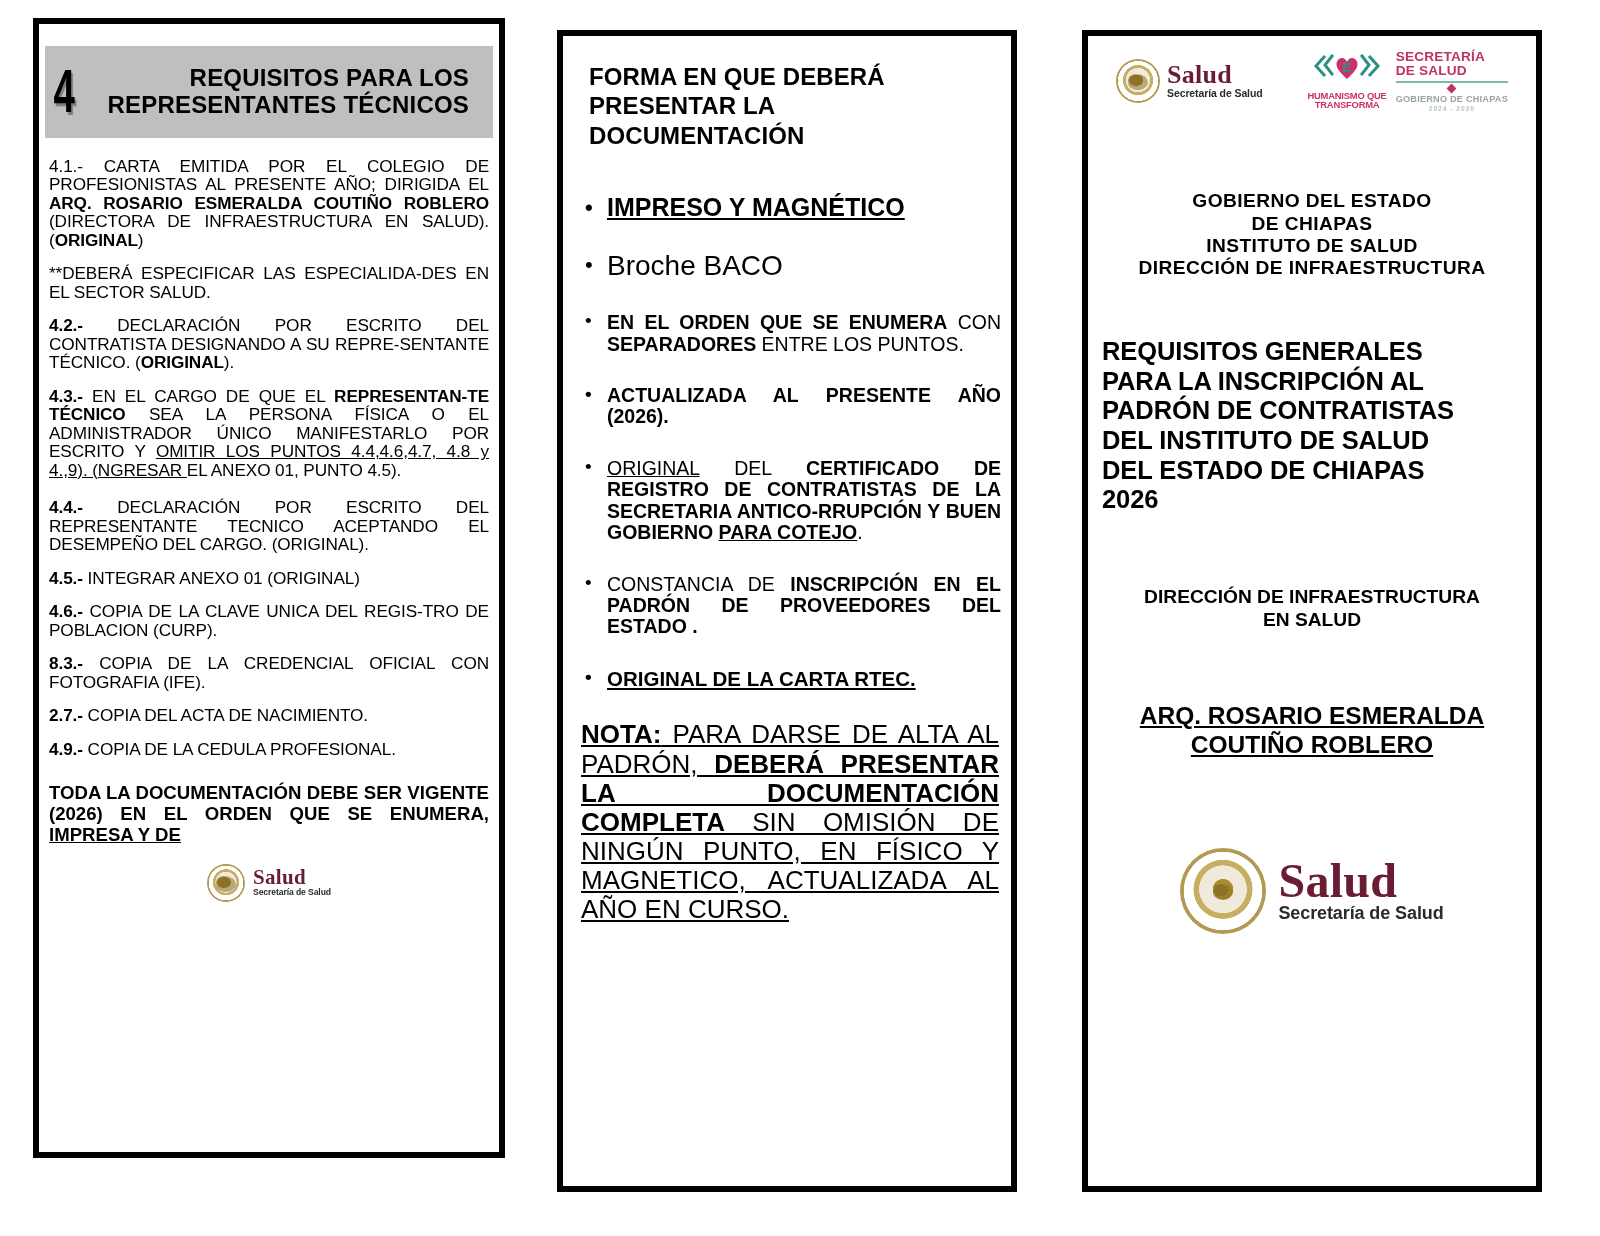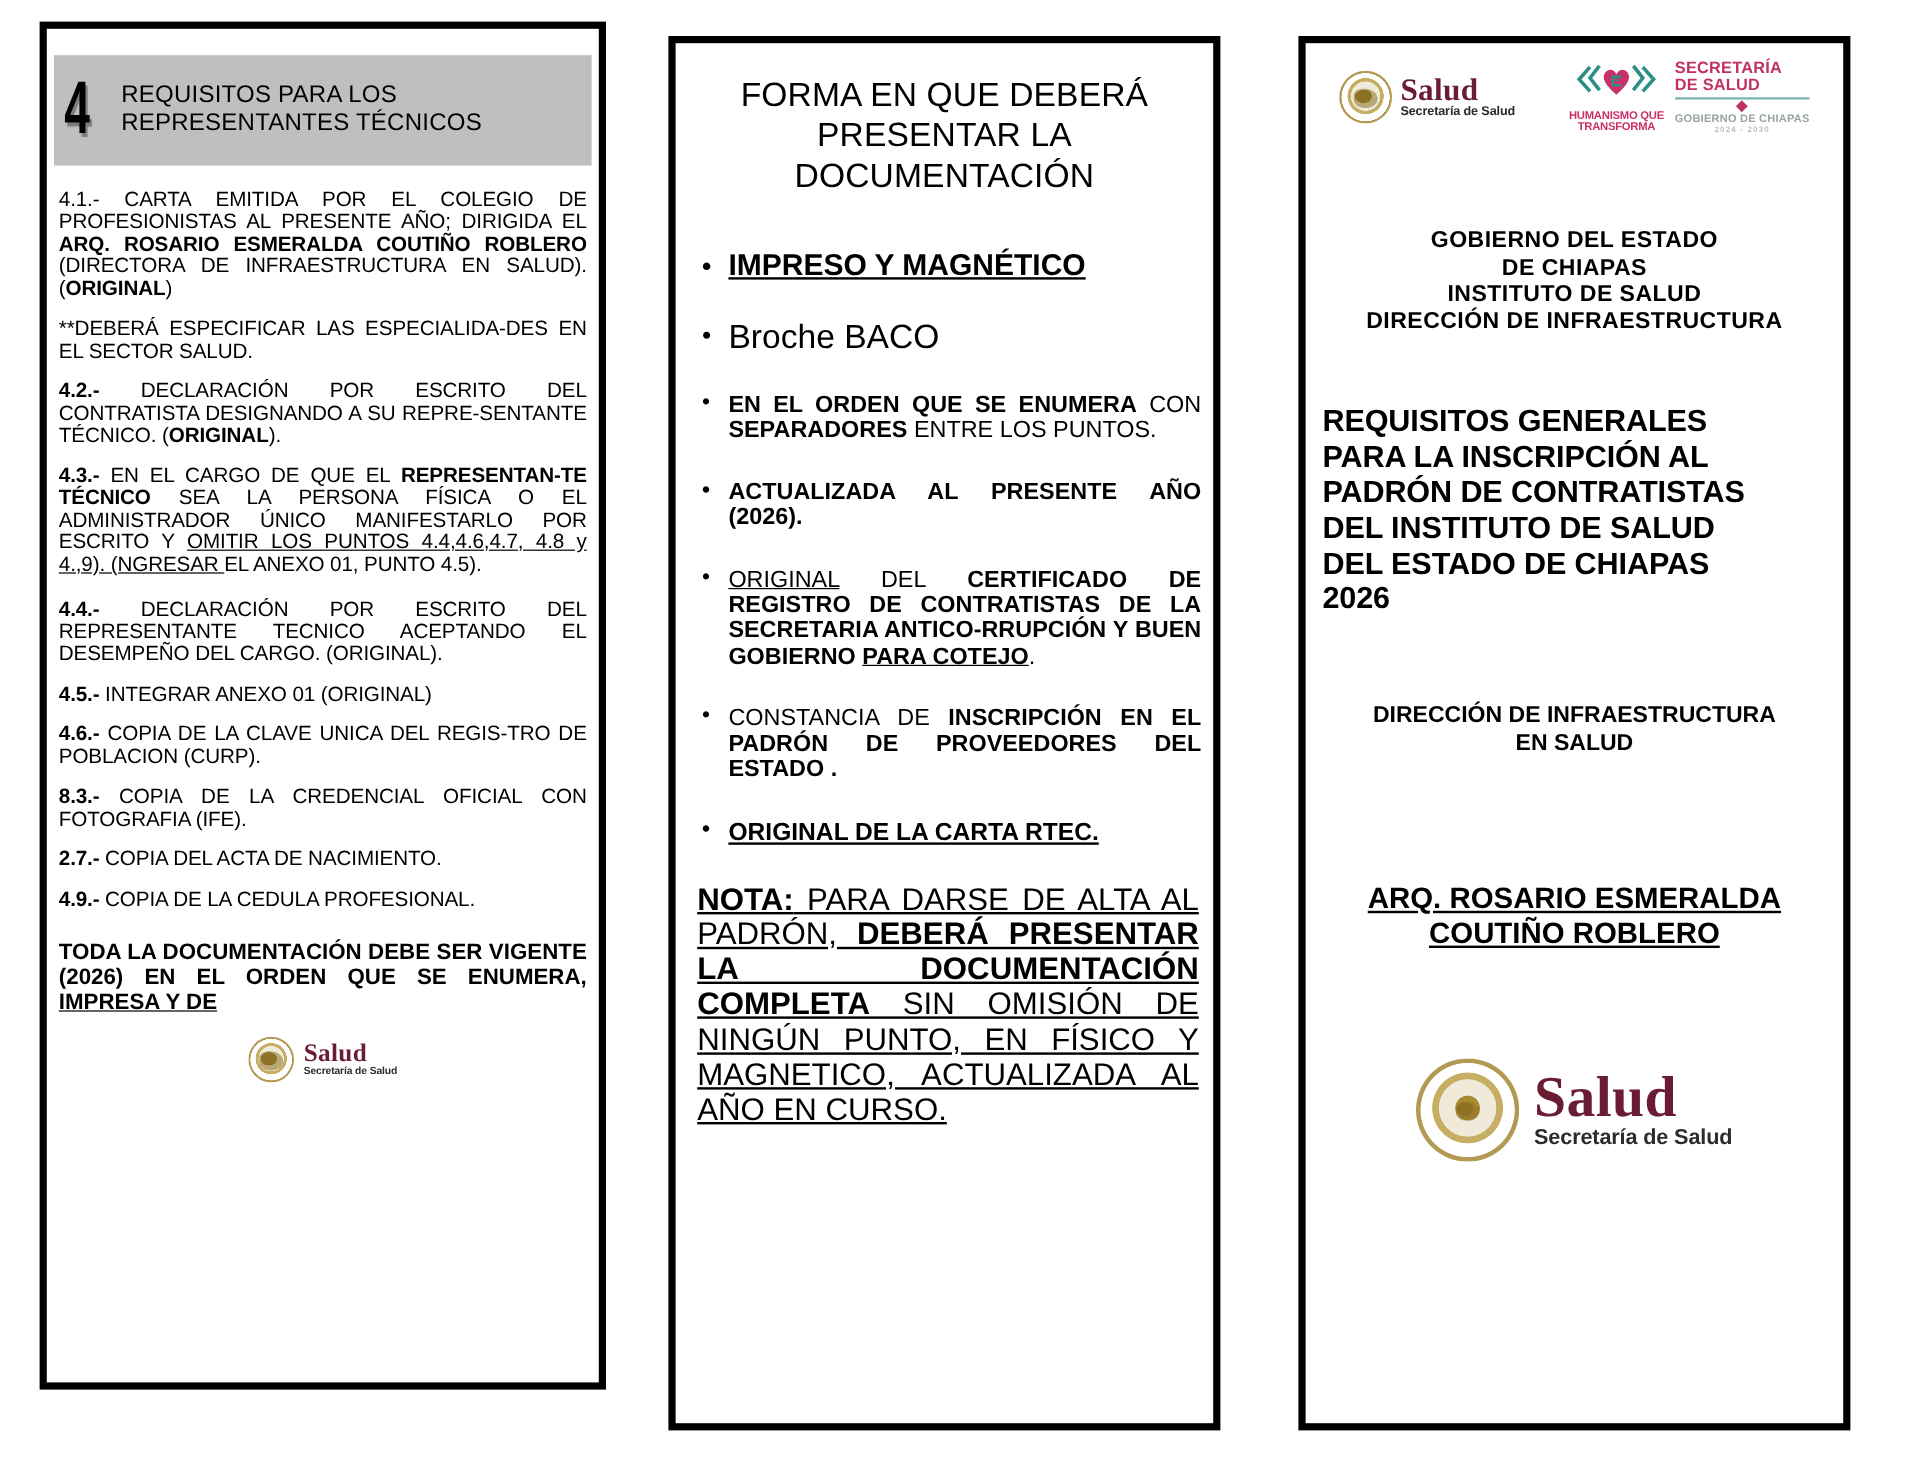--- a/index.html
+++ b/index.html
@@ -45,23 +45,23 @@
     line-height:0.85;
     letter-spacing:-2px;
     transform:scaleX(0.62);
     transform-origin:left center;
     width:46px;
     text-shadow:3px 3px 1px rgba(0,0,0,.35);
     padding-left:4px;
   }
   .sec-title{
     flex:1;
-    text-align:left;
-    font-size:20px;
-    font-weight:normal;
+    text-align:right;
+    font-size:24px;
+    font-weight:bold;
     line-height:1.14;
     letter-spacing:.2px;
     padding-right:18px;
   }
 
   .p1 .para{
     font-size:17.2px;
     line-height:1.075;
     text-align:justify;
     margin:0 0 15px 0;
@@ -73,23 +73,22 @@
     font-size:18.6px;
     line-height:1.12;
     text-align:justify;
     margin-top:25px;
   }
   b,strong{font-weight:bold;}
   u,.u{text-decoration:underline;}
 
   
   .p2 .big-title{
-    text-align:center;
-    font-weight:normal;
-    font-size:28px;
+    font-weight:bold;
+    font-size:24px;
     line-height:1.22;
     margin:26px 16px 0 16px;
     letter-spacing:.1px;
   }
   .p2 ul{
     list-style:none;
     margin:0;padding:0;
   }
   .p2 li{
     position:relative;
@@ -181,21 +180,21 @@
   .p3 .main-title{
     text-align:left;font-weight:bold;font-size:25.5px;
     line-height:1.16;margin:58px 4px 0 4px;letter-spacing:-.1px;
   }
   .p3 .dir{
     text-align:center;font-weight:bold;font-size:19.2px;
     line-height:1.2;margin:70px 14px 0 14px;
   }
   .p3 .name{
     text-align:center;font-weight:bold;font-size:24.5px;
-    line-height:1.2;margin:104px 10px 0 10px;text-decoration:underline;
+    line-height:1.2;margin:70px 10px 0 10px;text-decoration:underline;
   }
   .p3 .footer-logo{
     display:flex;align-items:center;justify-content:center;gap:12px;
     margin-top:88px;
   }
 </style>
 </head>
 <body>
 
 <div class="brochure">

